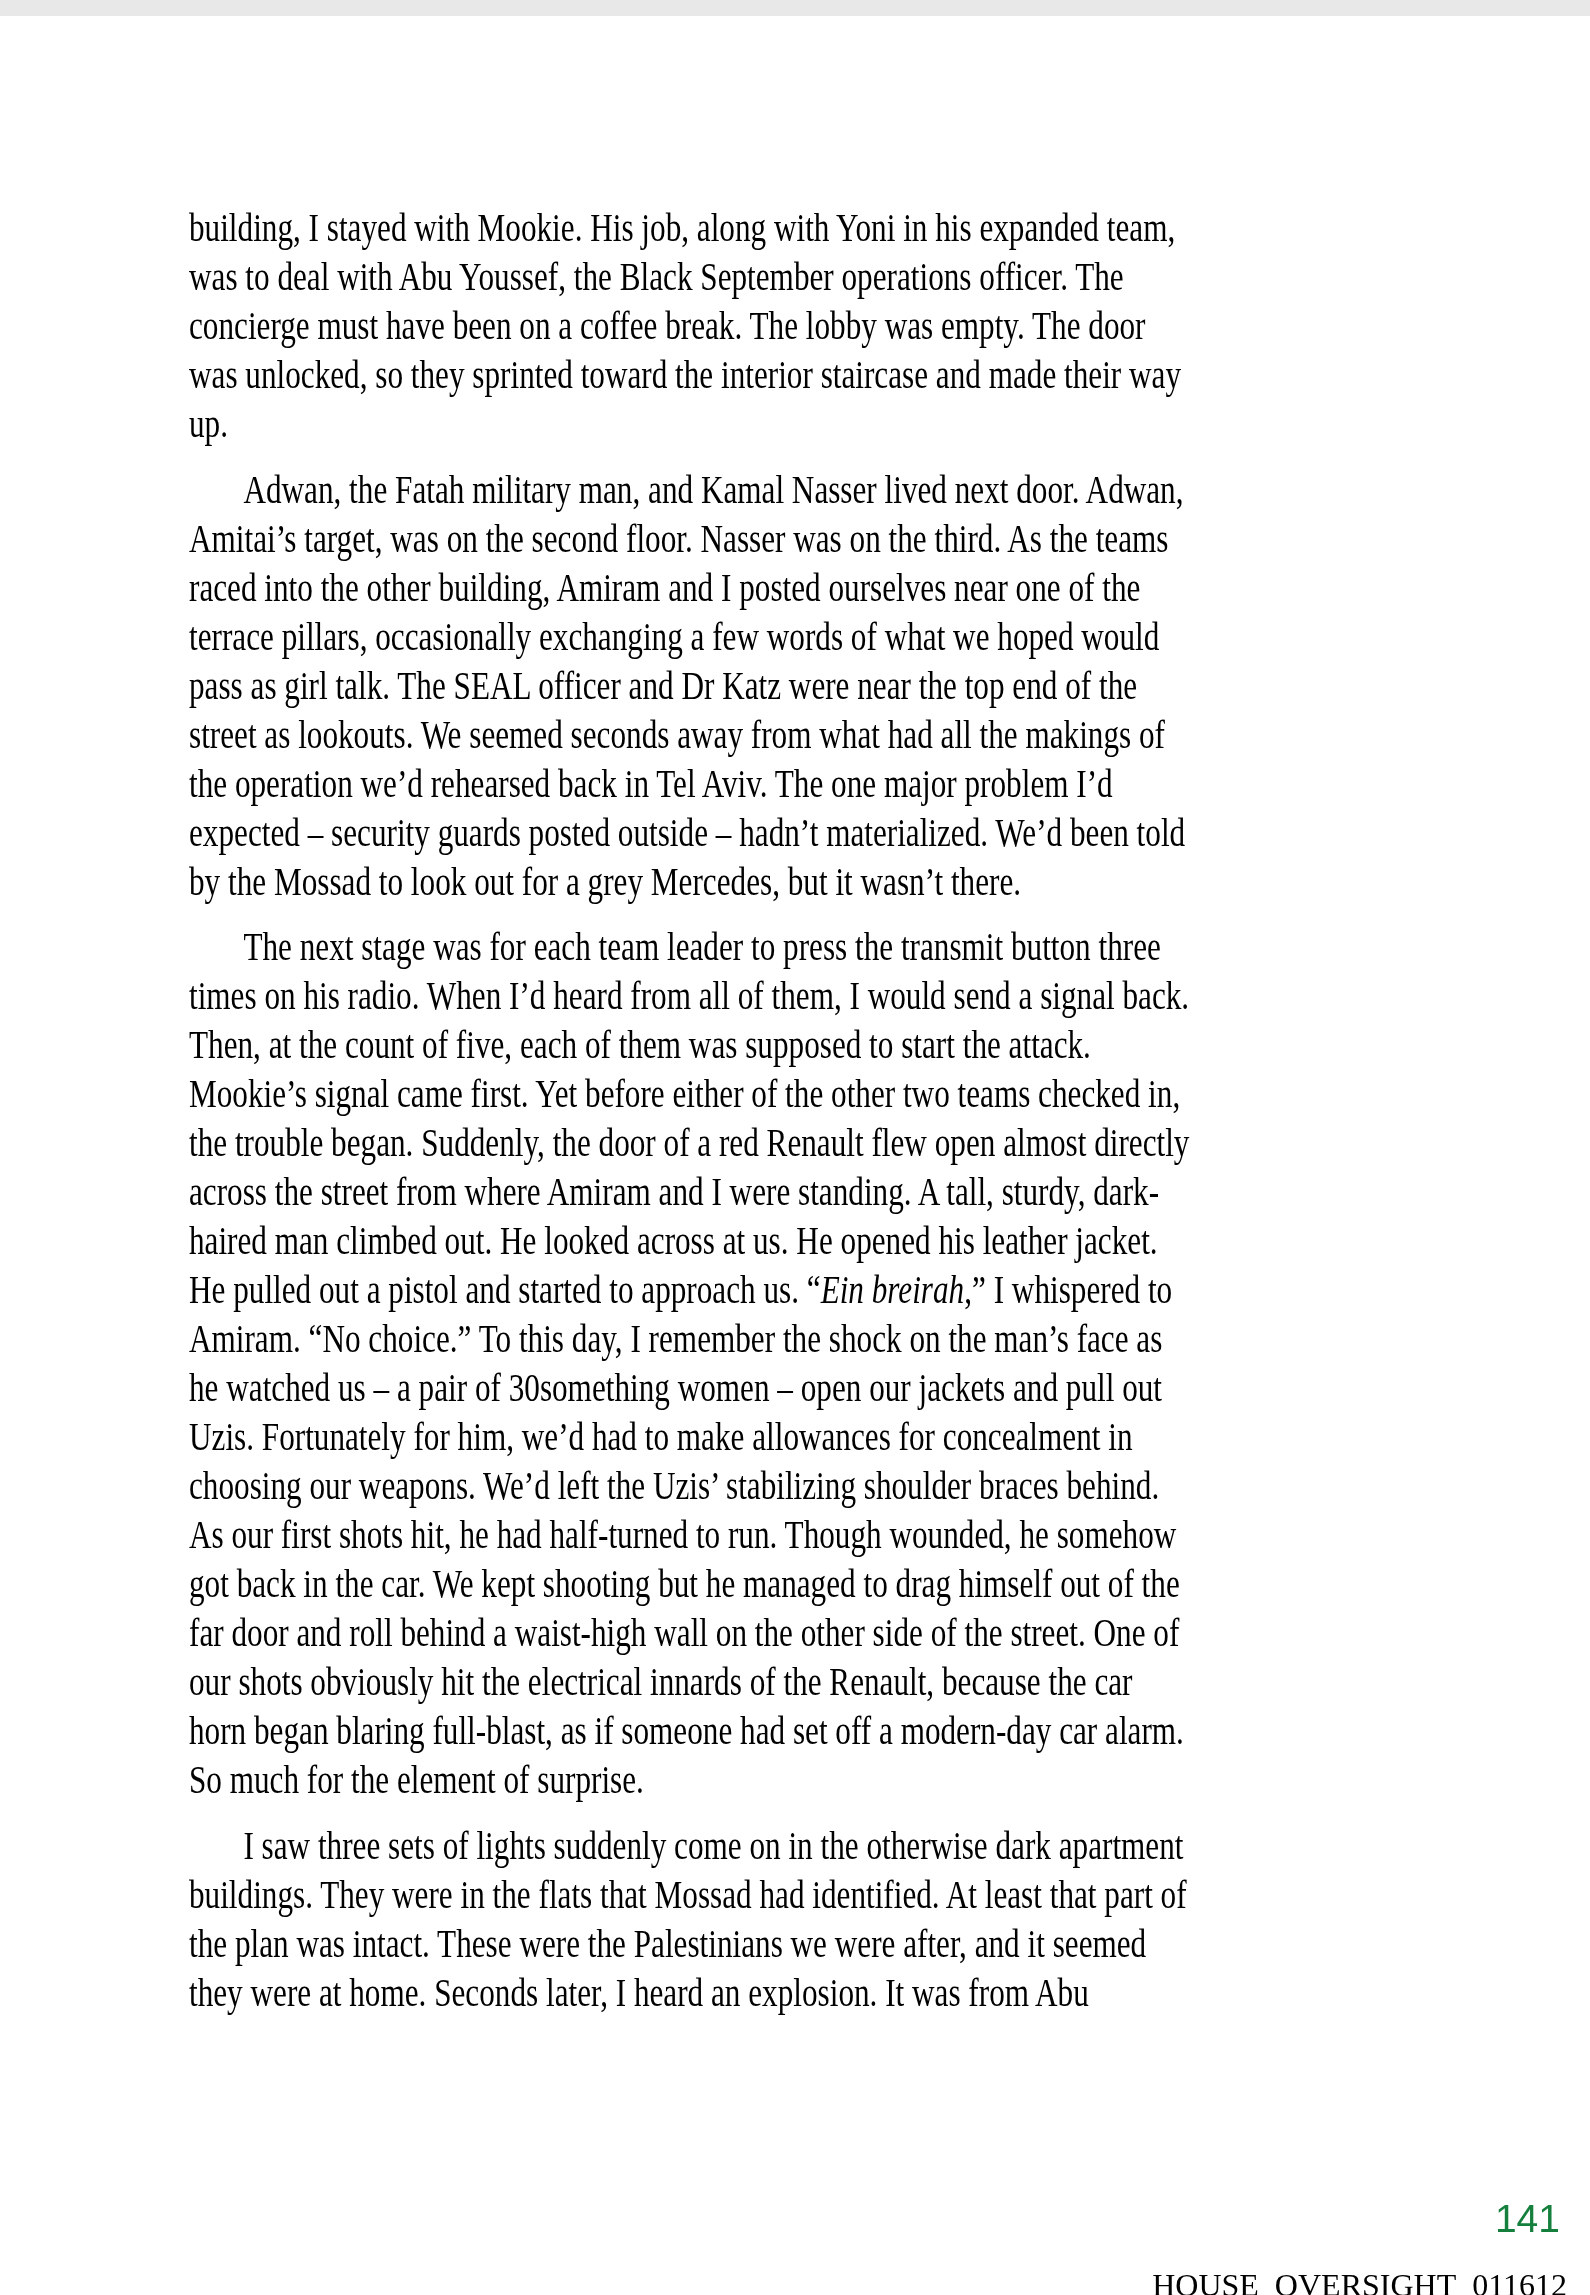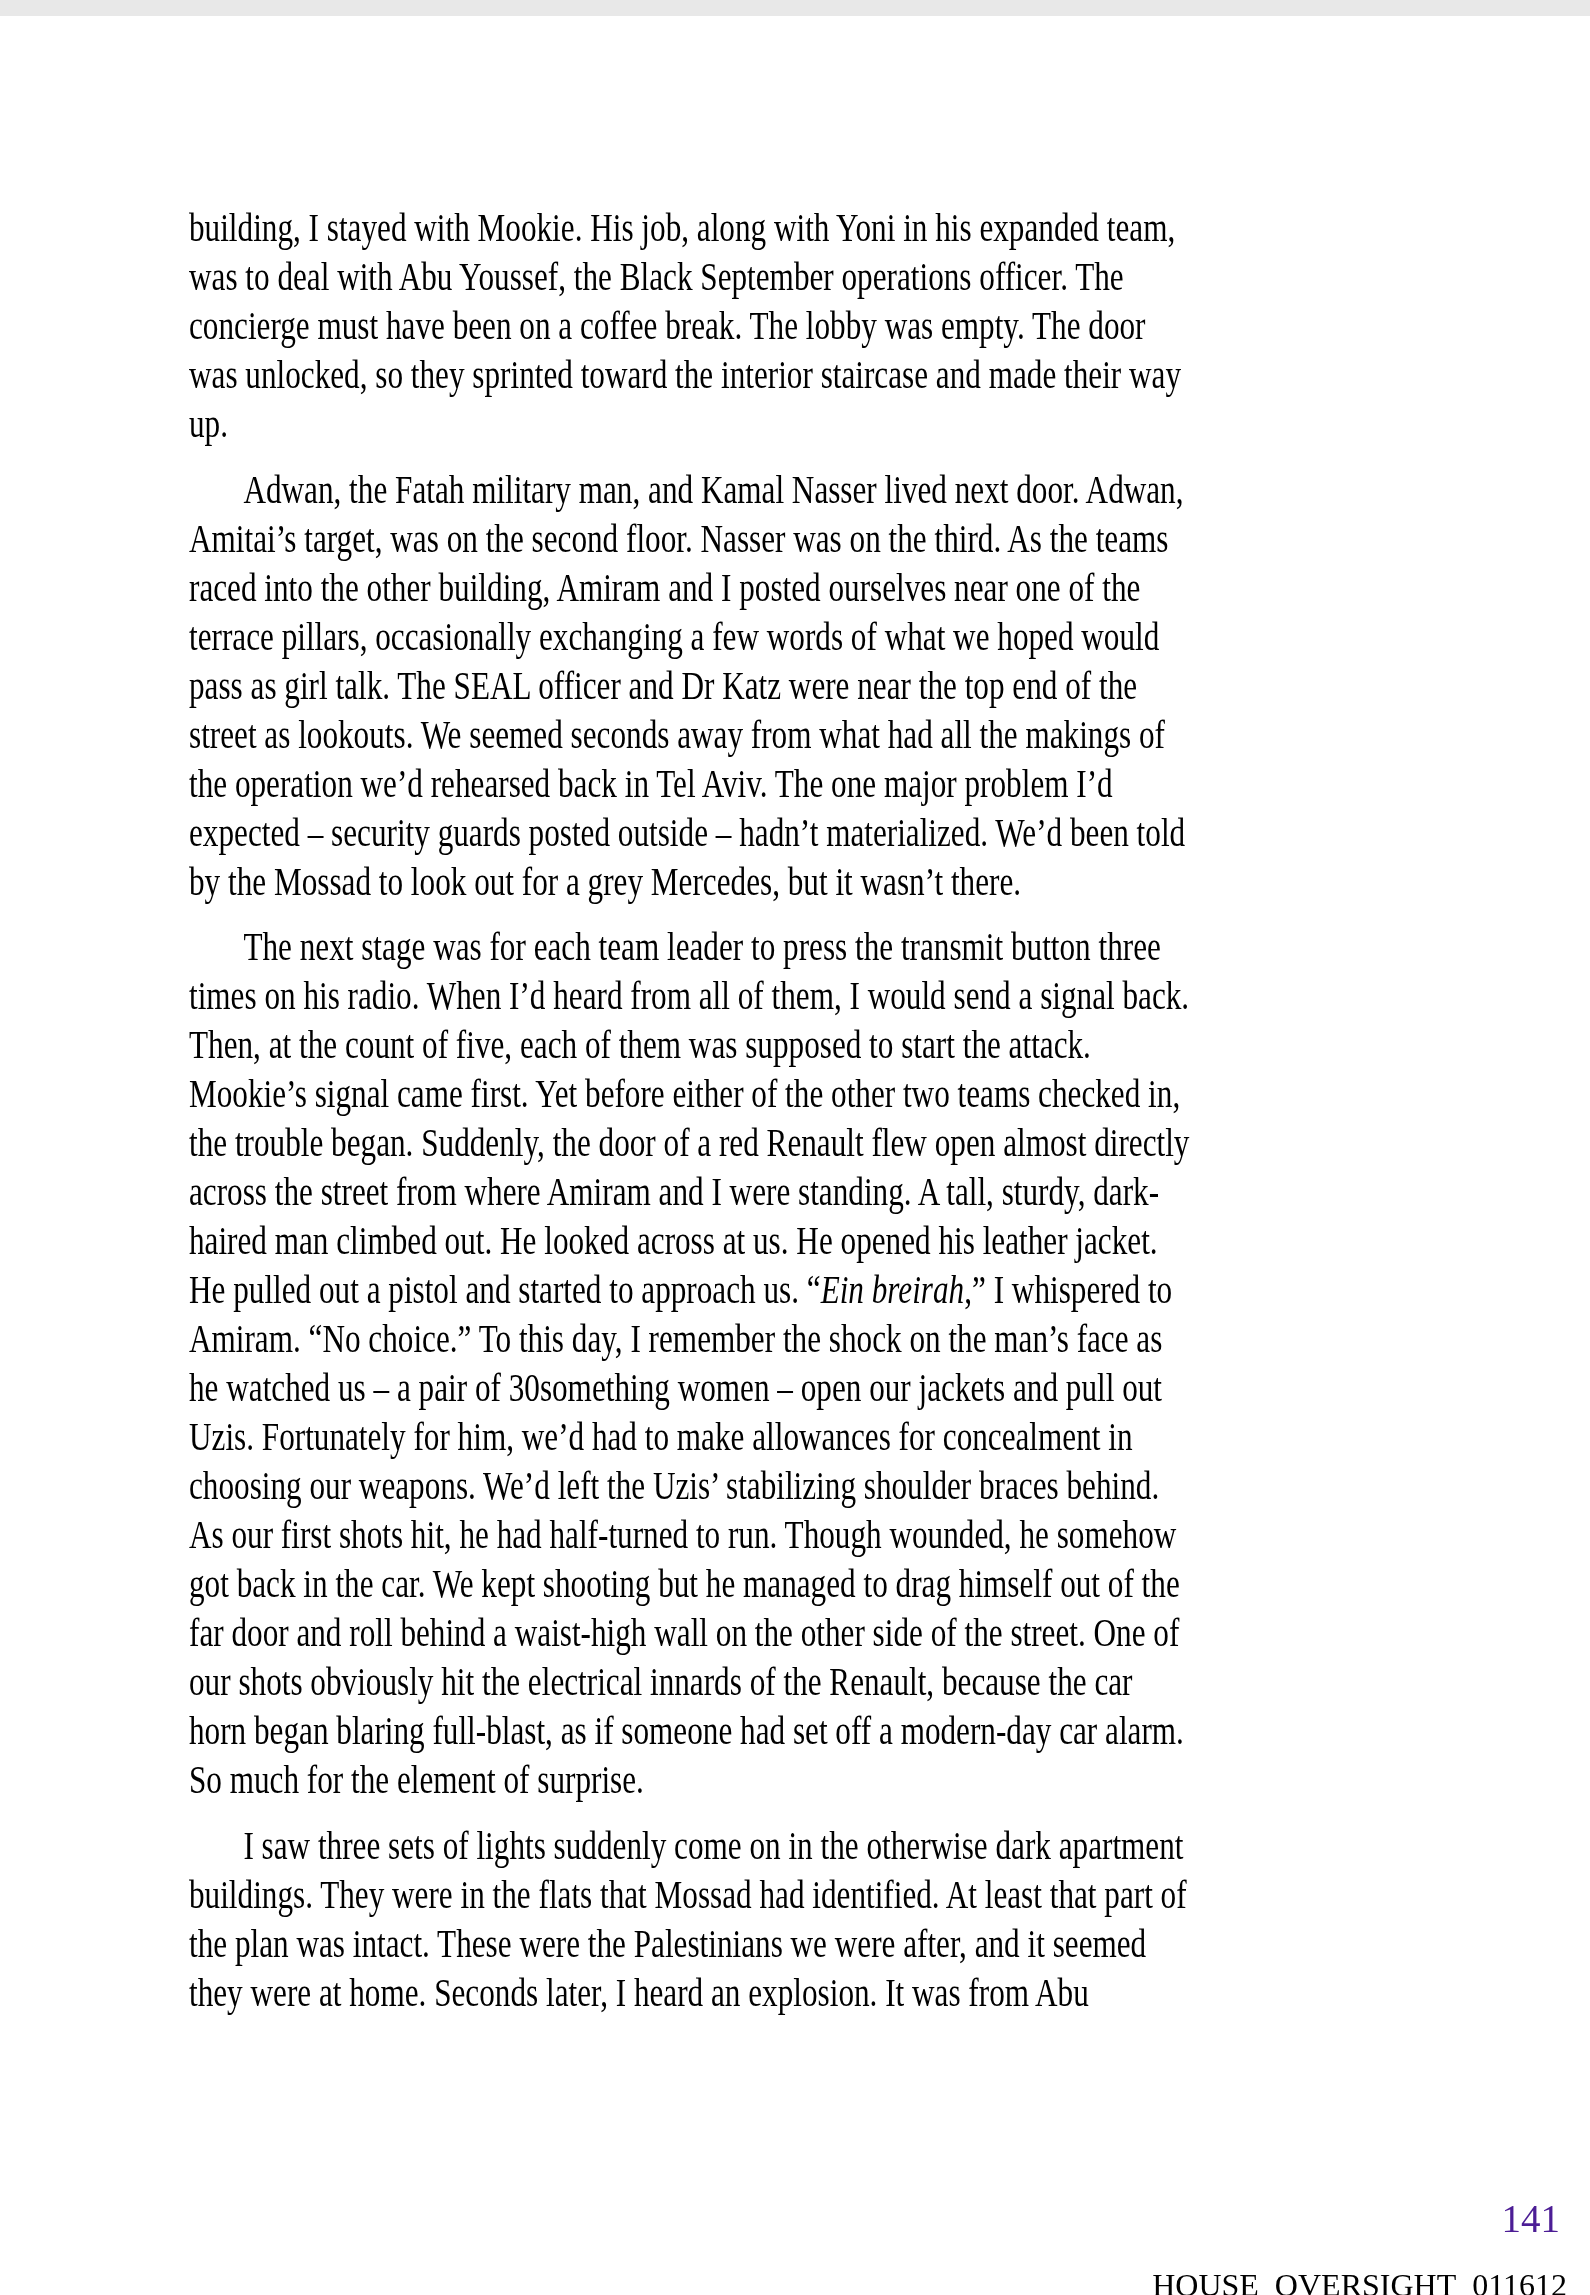--- a/index.html
+++ b/index.html
@@ -32,24 +32,24 @@
     margin: 0 0 16.7px 0;
     padding: 0;
   }
   .text-block p.indent {
     text-indent: 68px;
   }
   .page-number {
     position: absolute;
     top: 2183px;
     right: 31px;
-    font-family: Liberation Serif, serif;
+    font-family: Liberation Sans, sans-serif;
     font-size: 39px;
     line-height: 1;
-    color: #4c1d95;
+    color: #15803d;
   }
   .bates-stamp {
     position: absolute;
     top: 2250px;
     right: 24px;
     font-family: Liberation Serif, serif;
     font-size: 32px;
     line-height: 1.2;
     letter-spacing: 0px;
     color: #000000;

